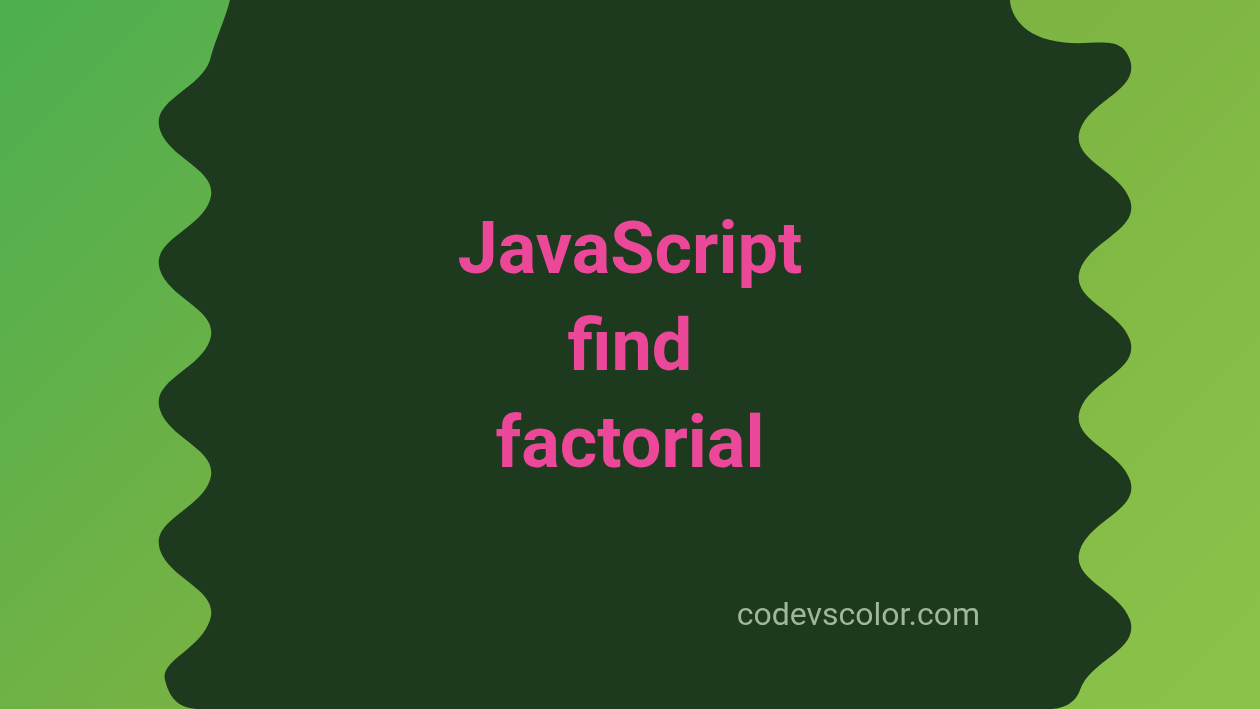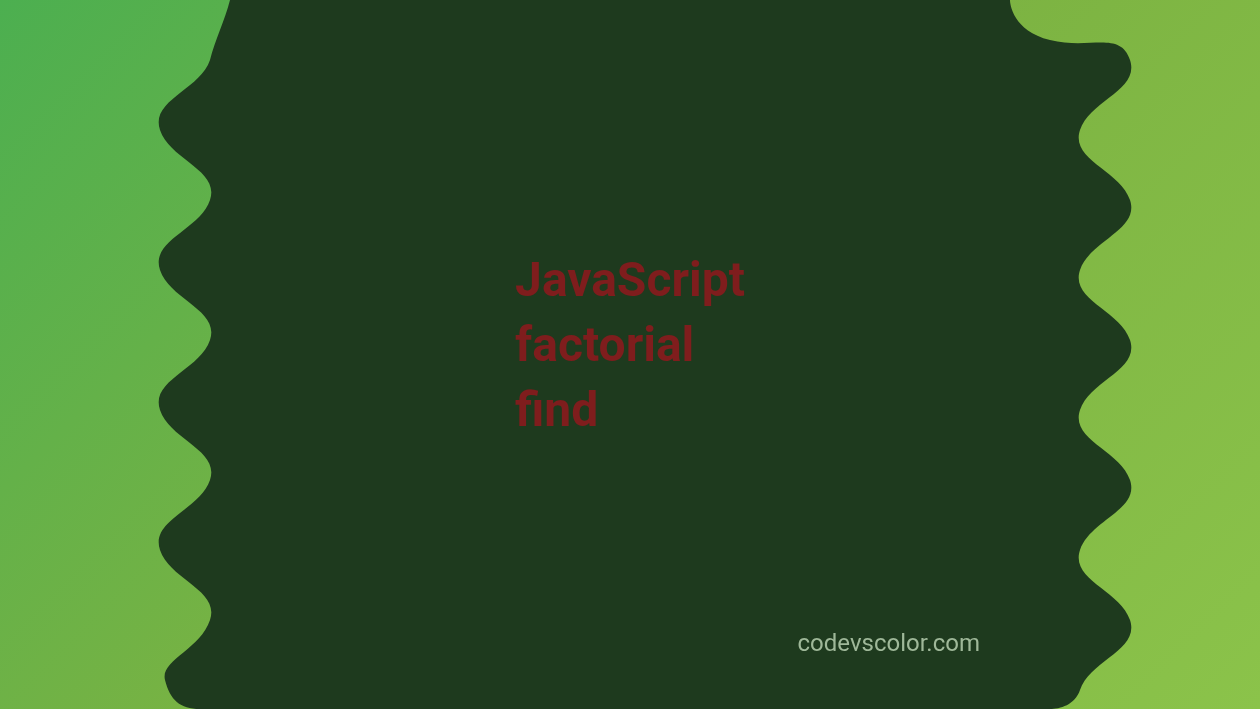--- a/index.html
+++ b/index.html
@@ -27,33 +27,33 @@
       top: 0;
       left: 0;
       width: 100%;
       height: 100%;
       display: flex;
       flex-direction: column;
       justify-content: center;
       align-items: center;
     }
     .title {
-      color: #7f1d1d;
-      font-size: 48px;
+      color: #ec4899;
+      font-size: 72px;
       font-weight: 700;
-      text-align: left;
+      text-align: center;
       line-height: 1.35;
       margin-top: -18px;
     }
     .attribution {
       position: absolute;
-      bottom: 52px;
+      bottom: 76px;
       right: 280px;
       color: #9fb899;
-      font-size: 24px;
+      font-size: 32px;
       font-weight: 400;
       margin-left: 44px;
     }
   </style>
 </head>
 <body>
 
 <div class="blob-container">
   <svg width="1260" height="709" viewBox="0 0 1260 709">
     <path fill="#1e3a1e" d="
@@ -84,17 +84,17 @@
       C 150,100 200,90 210,60
       C 215,40 225,20 230,0
       Z
     "></path>
   </svg>
 </div>
 
 <div class="content-area">
   <div class="title">
     <div>JavaScript</div>
+    <div>find</div>
     <div>factorial</div>
-    <div>find</div>
   </div>
   <div class="attribution">codevscolor.com</div>
 </div>
 
 </body></html>

